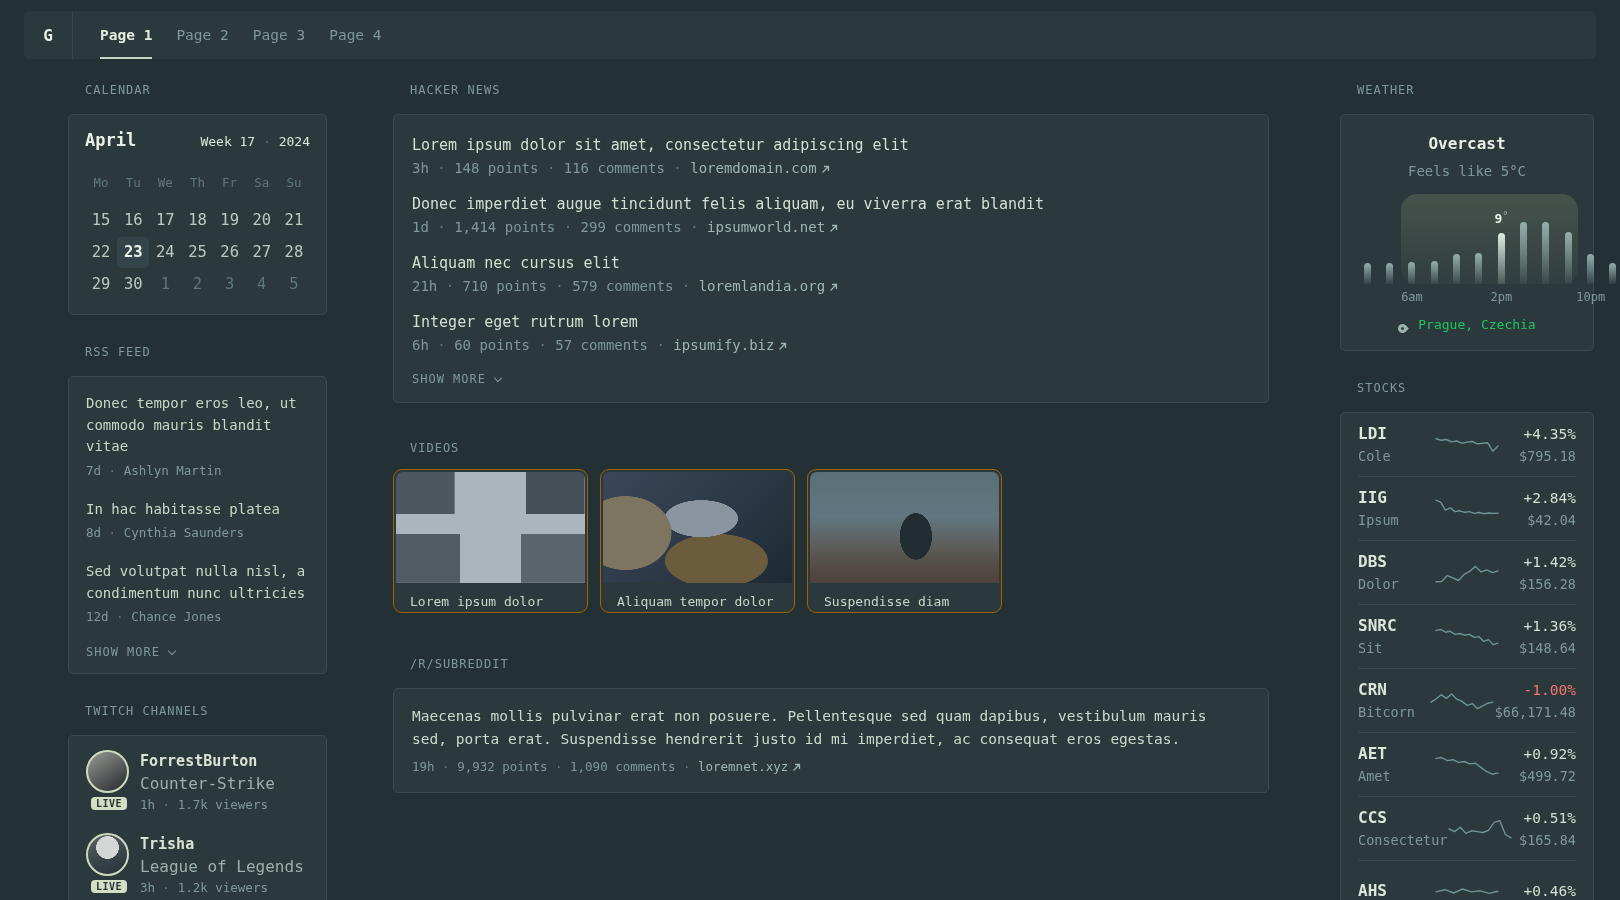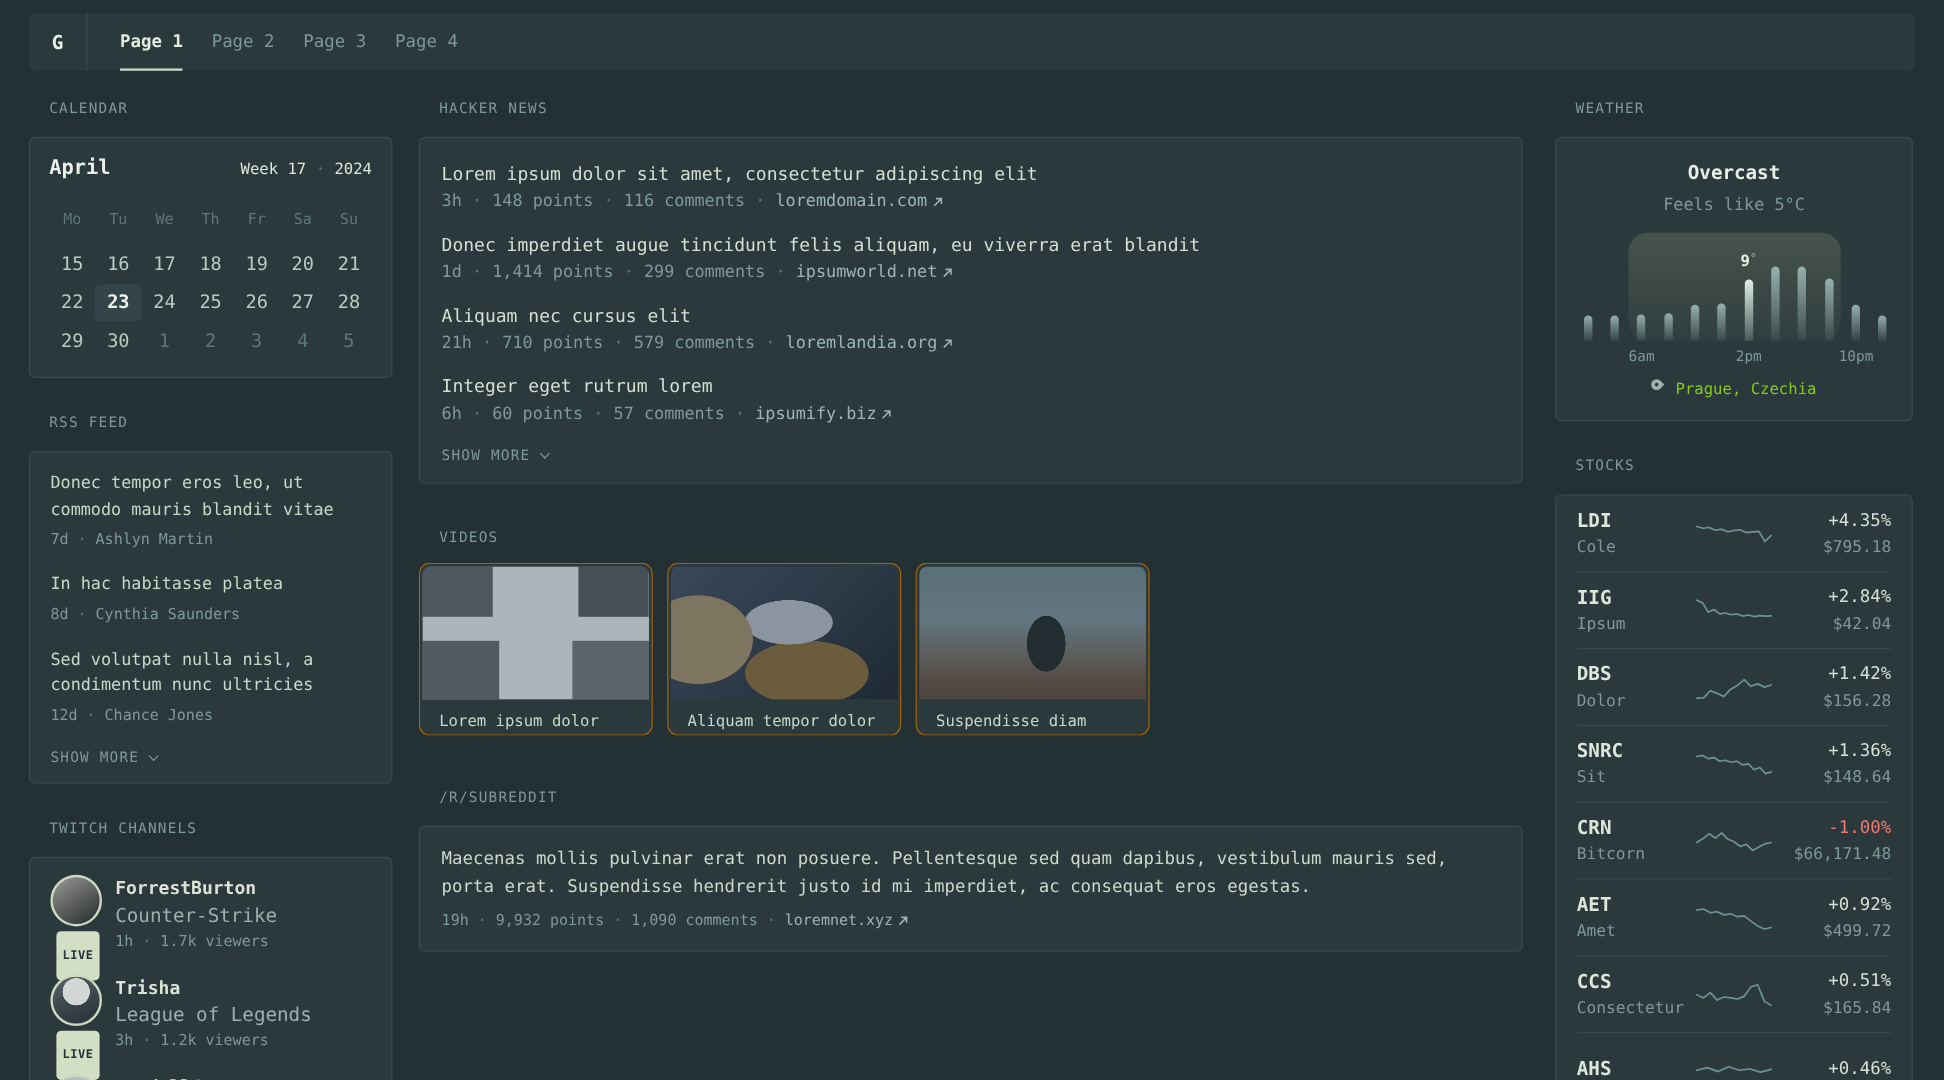--- a/index.html
+++ b/index.html
@@ -15,21 +15,21 @@
   .tab { display:flex; align-items:center; color:#7e979a; font-size:14.5px; position:relative; cursor:pointer; }
   .tab.active { color:#e3ecdf; font-weight:700;text-align:right; }
   .tab.active::after { content:""; position:absolute; left:0; right:0; bottom:0; height:2px; background:#c6d3c4; }
 
   
   .cols { display:flex; margin-top:25px; align-items:flex-start; }
   .col-left { width:303px; }
   .col-mid { width:920px; margin-left:22px; }
   .col-right { width:298px; margin-left:27px; }
 
-  .widget { margin-top:31px; }
+  .widget { margin-top:31px;margin-left:44px; }
   .widget:first-child { margin-top:0; }
   .wlabel { font-size:12px; letter-spacing:1px; color:#7f989b; margin-left:17px; line-height:13px; height:13px; }
   .box { margin-top:17px; background:#2b393d; border:1px solid #3c4a4e; border-radius:5px; }
 
   .sep { color:#5d777a; }
   .link { color:#9db6b1; }
   .showmore { font-size:12px; letter-spacing:1px; color:#7f989b; cursor:pointer; }
   .chev { display:inline-block; width:6px; height:6px; border-right:1.5px solid currentColor; border-bottom:1.5px solid currentColor; transform:rotate(45deg); margin-left:9px; margin-bottom:2px; }
   .extlink svg { margin-left:4px; margin-bottom:-1px; }
 
@@ -51,21 +51,21 @@
   .rss-item { margin-bottom:19px; }
   .rss-title { font-size:14px; line-height:21.5px; color:#c9d7c7; cursor:pointer; }
   .rss-meta { font-size:12.5px; line-height:19px; color:#7f989b; margin-top:3px; }
 
   
   .twitch { padding:14px 17px; }
   .trow { display:flex; margin-bottom:19px; }
   .trow:last-child { margin-bottom:0; }
   .avatar-wrap { width:43px; flex:none; position:relative; height:60px; }
   .avatar { width:43px; height:43px; border-radius:50%; border:2px solid #ccd9bf; }
-  .live { position:absolute; top:47px; left:5px; background:#d3dfc5; color:#273439; font-size:10px; font-weight:700; letter-spacing:0.5px; padding:15px 5px; border-radius:4px; line-height:11px; }
+  .live { position:absolute; top:47px; left:5px; background:#d3dfc5; color:#273439; font-size:10px; font-weight:700; letter-spacing:0.5px; padding:1px 5px; border-radius:4px; line-height:11px; }
   .tinfo { margin-left:11px; }
   .tname { font-size:15px; font-weight:600; color:#dae3d6; line-height:19px; margin-top:2px; }
   .tgame { font-size:16px; color:#9cb1ab; line-height:20px; margin-top:3px; }
   .tviewers { font-size:12.5px; color:#7f989b; line-height:19px; margin-top:1px; }
 
   
   .hn { padding:20px 18px 16px; }
   .hn-item { margin-bottom:16px; }
   .hn-title { font-size:15px; line-height:21px; color:#d5dfd2; cursor:pointer; }
   .hn-meta { font-size:14px; line-height:19px; color:#7f989b; margin-top:3px; }
@@ -123,21 +123,21 @@
   .wcond { font-size:16px; font-weight:700; color:#e9efe6; line-height:19px; }
   .wfeels { font-size:14px; color:#7f989b; margin-top:9px; line-height:18px; }
   .wchart { position:relative; height:116px; margin-top:8px; }
   .daylight { position:absolute; border-radius:16px; background:linear-gradient(180deg, rgba(213,216,152,0.16), rgba(213,216,152,0.03)); }
   .wbar { position:absolute; bottom:20px; width:7px; border-radius:4px 4px 0 0;
     background:linear-gradient(180deg, rgba(154,181,178,0.95), rgba(154,181,178,0.08)); }
   .wbar.cur { background:linear-gradient(180deg, rgba(222,238,229,1), rgba(222,238,229,0.15)); }
   .wtemp { position:absolute; transform:translateX(-50%); font-size:13px; font-weight:700; color:#e9f0e7; }
   .wtemp .deg { font-size:10px; color:#9ab0ab; font-weight:400; vertical-align:+4px; }
   .hlabel { position:absolute; bottom:0; transform:translateX(-50%); font-size:12px; color:#7f989b; }
-  .wloc { margin-top:12px; font-size:13px; color:#84cc16; line-height:17px; display:flex; align-items:flex-start; justify-content:center; gap:11px; }
+  .wloc { margin-top:12px; font-size:13px; color:#22c55e; line-height:17px; display:flex; align-items:flex-end; justify-content:center; gap:11px; }
   .pin { display:inline-block; width:9px; height:9px; background:#9db4ae; border-radius:50% 50% 50% 0; transform:rotate(-135deg); position:relative; }
   .pin::after { content:""; position:absolute; width:3px; height:3px; background:#2b393d; border-radius:50%; left:3px; top:3px; }
 
   
   .stocks { padding:0 17px; }
   .srow { display:flex; align-items:center; height:64px; border-bottom:1px solid #3a474b; cursor:pointer; }
   .scol-left { flex:1; }
   .ssym { font-size:16px; font-weight:700; color:#dde6da; line-height:20px; }
   .sname { font-size:13.5px; color:#7f989b; line-height:18px; margin-top:3px; }
   .sspark { width:66px; flex:none; }

